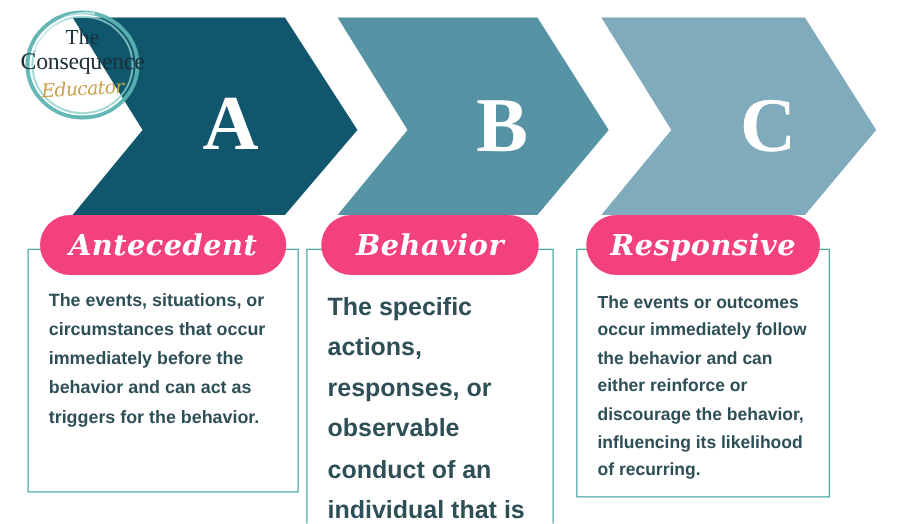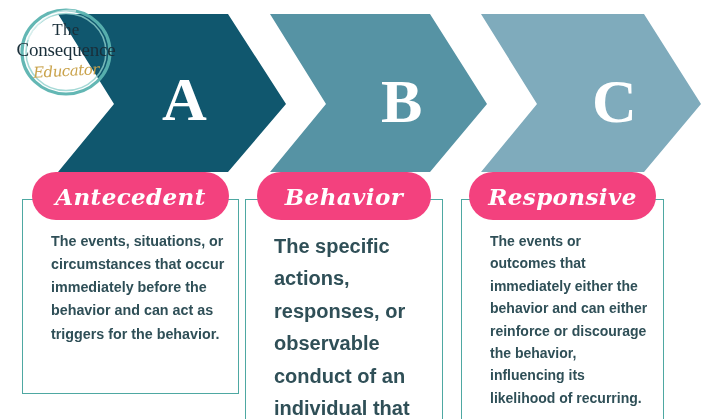--- a/index.html
+++ b/index.html
@@ -110,21 +110,21 @@
   .pill1 { margin: 0 10px; }
   .pill2 { margin: 0 12px; }
   .pill3 { margin: 0 8px; }
 
   .box {
     position: relative;
     margin-top: -21px;
     border: 1.6px solid #4ea8a2;
     background: transparent;
     box-sizing: border-box;
-    padding: 30px 12px 10px 28px;
+    padding: 30px 12px 10px 16px;
     min-height: 195px;
   }
   .box p {
     margin: 0;
     font-family: "Liberation Sans", sans-serif;
     font-weight: 700;
     font-size: 14.5px;
     line-height: 1.62;
     color: #2f4f57;
   }
@@ -171,17 +171,17 @@
   <div class="col col2">
     <div class="pill pill2">Behavior</div>
     <div class="box b2">
       <p>The specific actions, responses, or observable conduct of an individual that is the focus of the assessment.</p>
     </div>
   </div>
 
   <div class="col col3">
     <div class="pill pill3">Responsive</div>
     <div class="box b3">
-      <p>The events or outcomes that immediately either the behavior and can either reinforce or discourage the behavior, influencing its likelihood of recurring.</p>
+      <p>The events or outcomes occur immediately follow the behavior and can either reinforce or discourage the behavior, influencing its likelihood of recurring.</p>
     </div>
   </div>
 
 </div>
 
 </body></html>

